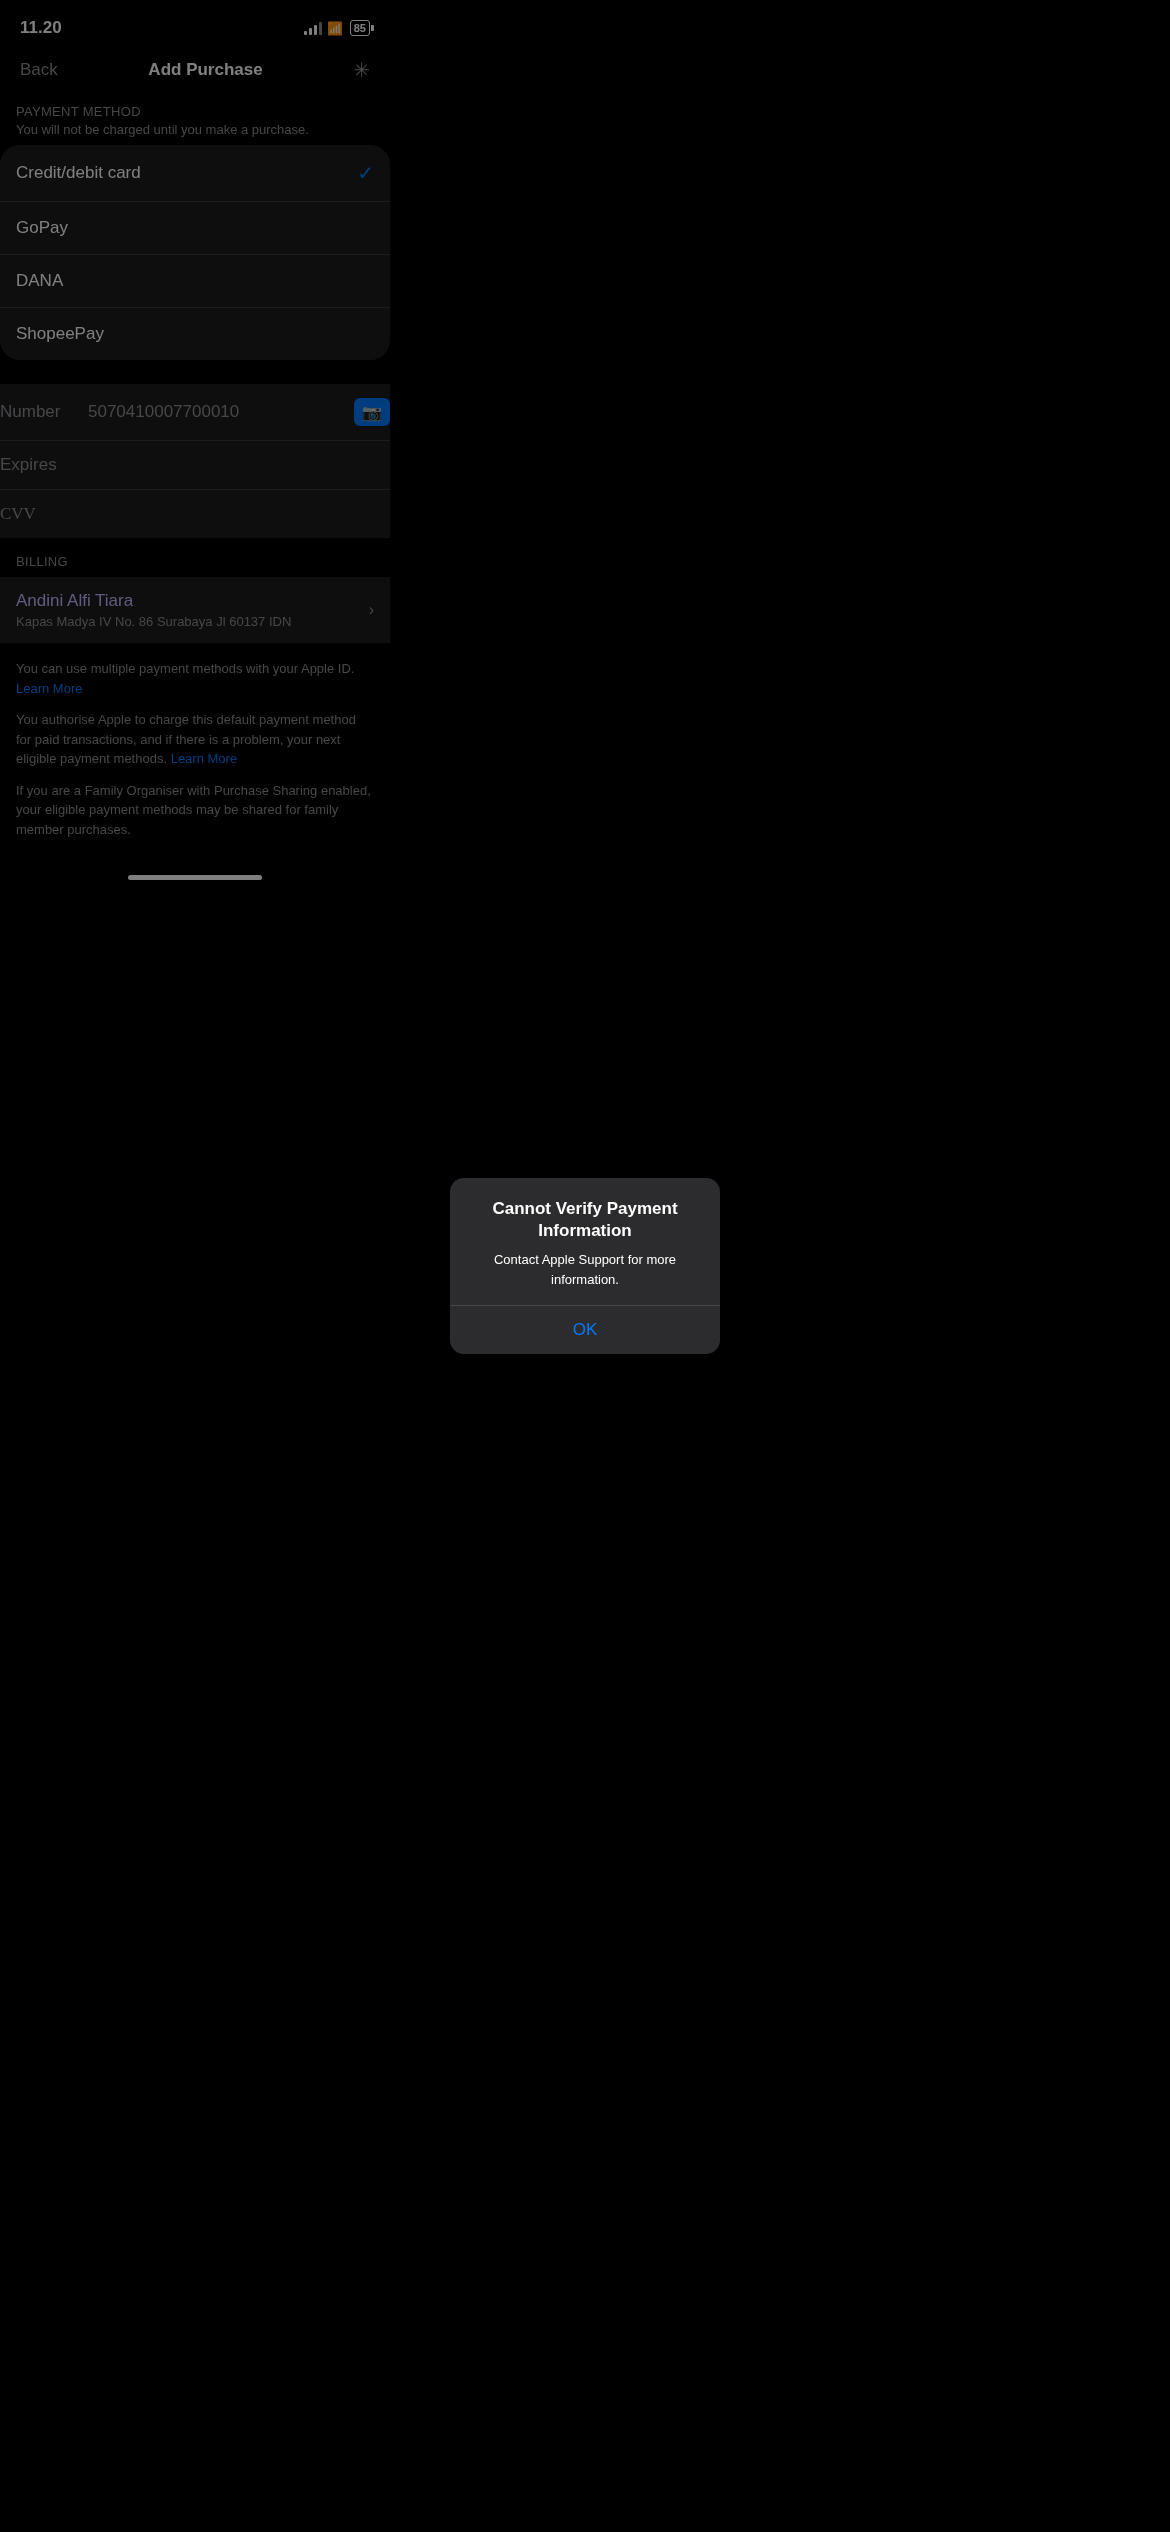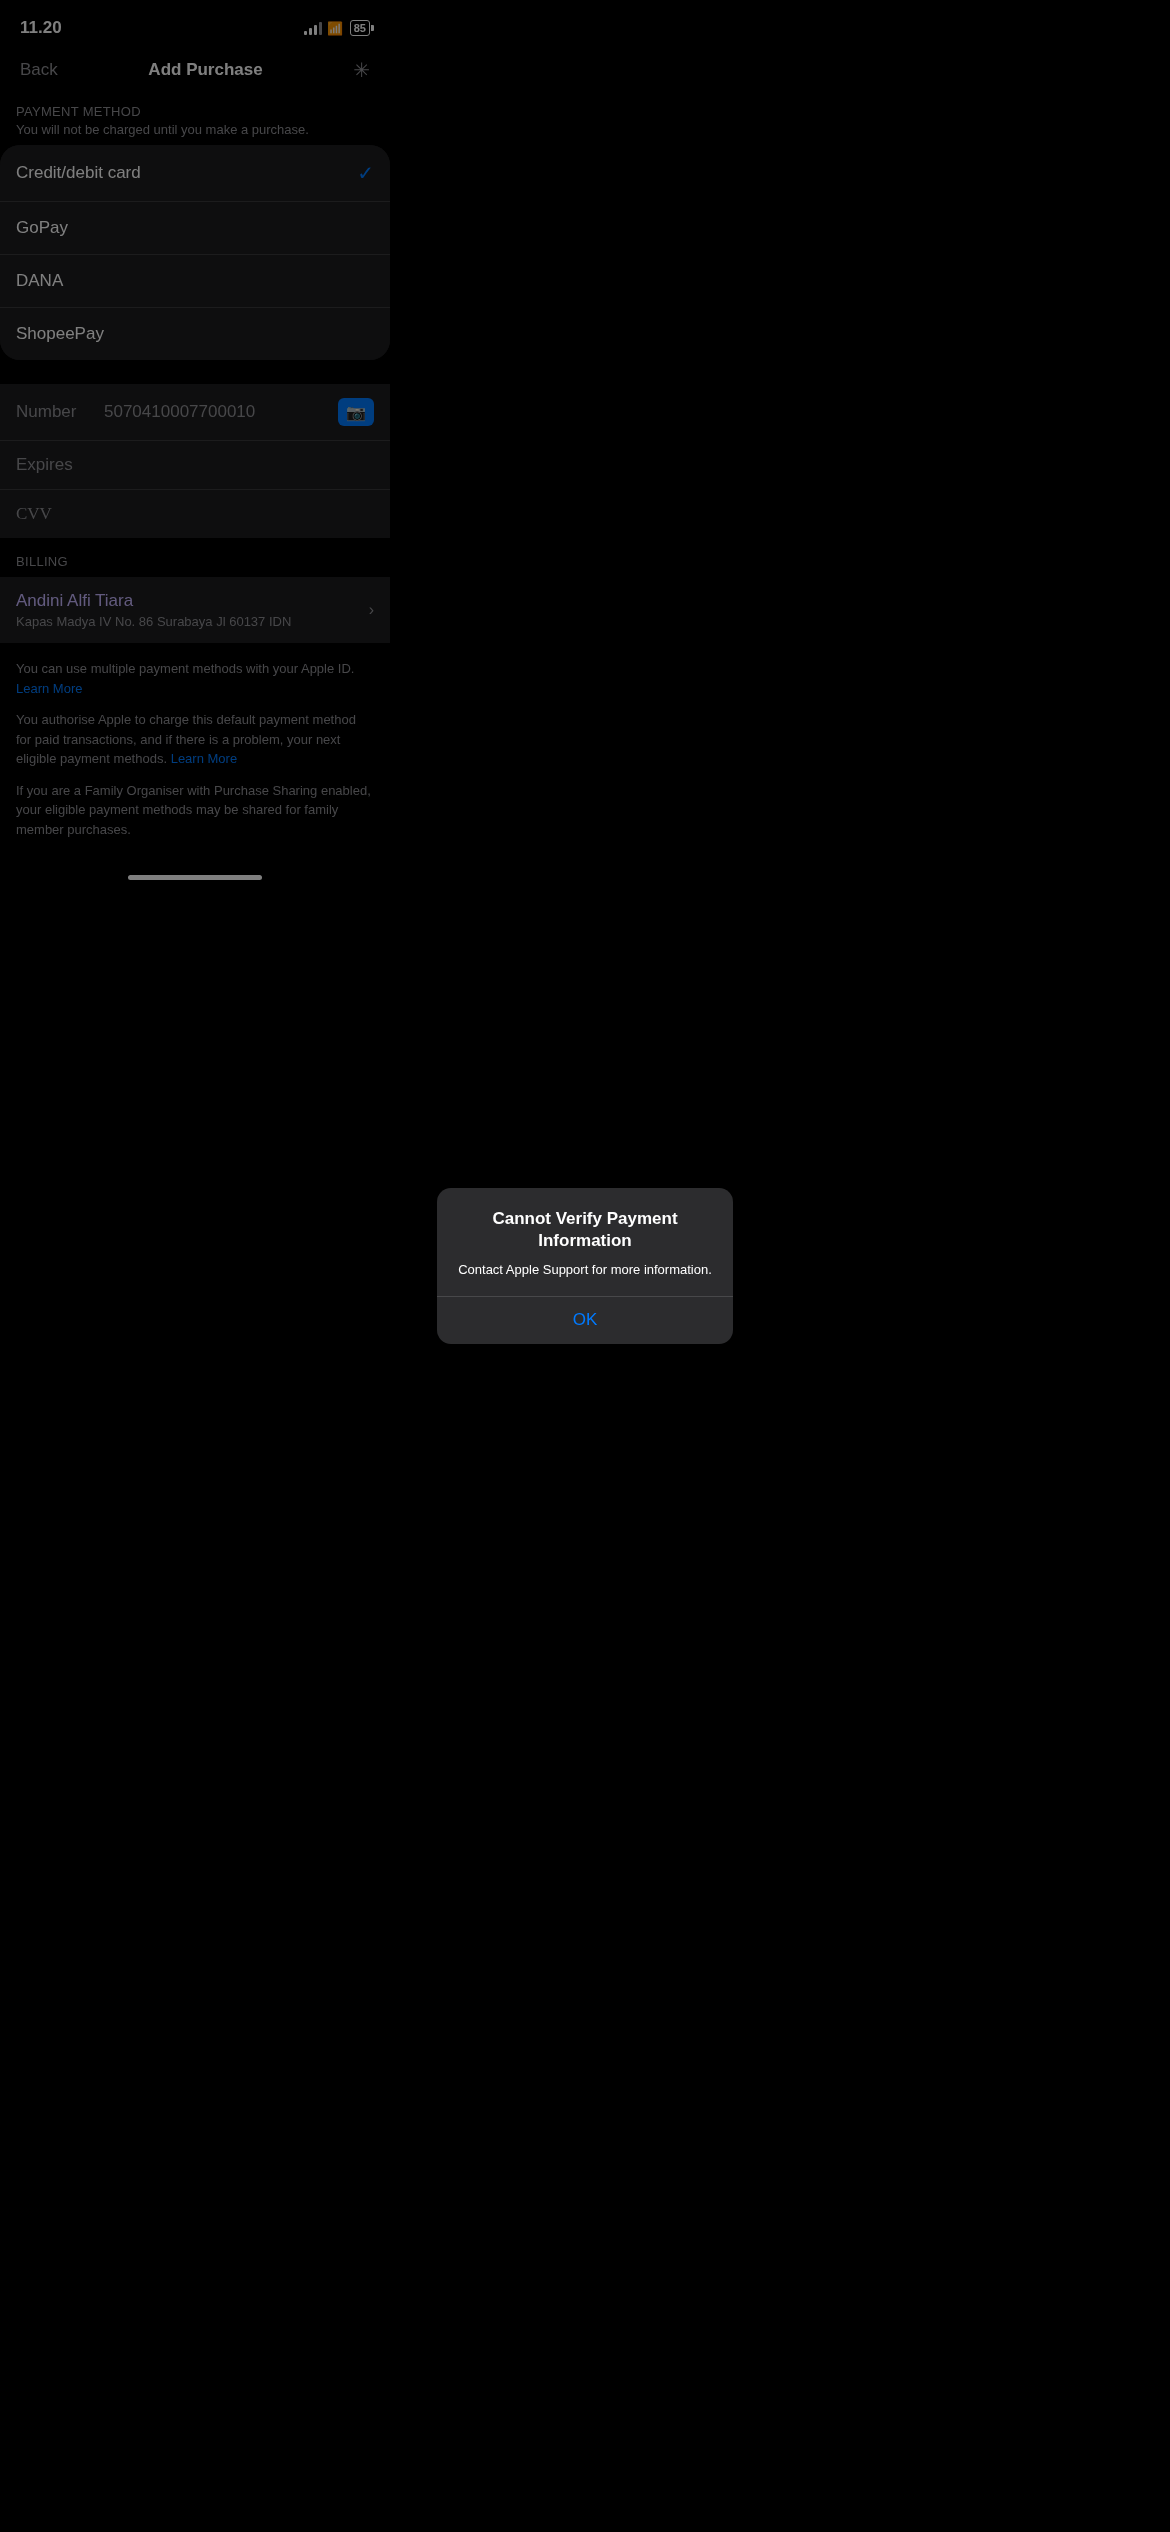--- a/index.html
+++ b/index.html
@@ -144,21 +144,21 @@
 
     
     .card-section {
       background: #1c1c1e;
       overflow: hidden;
     }
     .card-row {
       display: flex;
       align-items: center;
       justify-content: center;
-      padding: 14px 16px;
+      padding: 14px 0;
       border-bottom: 0.5px solid #38383a;
       background: #1c1c1e;
     }
     .card-row:last-child {
       border-bottom: none;
       font-family: Liberation Serif, serif;
     }
     .card-row-label {
       color: #8e8e93;
       font-size: 17px;
@@ -249,21 +249,21 @@
       display: flex;
       align-items: center;
       justify-content: center;
       z-index: 100;
     }
 
     
     .alert-dialog {
       background: #2c2c2e;
       border-radius: 14px;
-      width: 296px;
+      width: 270px;
       overflow: hidden;
     }
     .alert-content {
       padding: 20px 16px 16px;
       text-align: center;
     }
     .alert-title {
       color: #fff;
       font-size: 17px;
       font-weight: 600;

